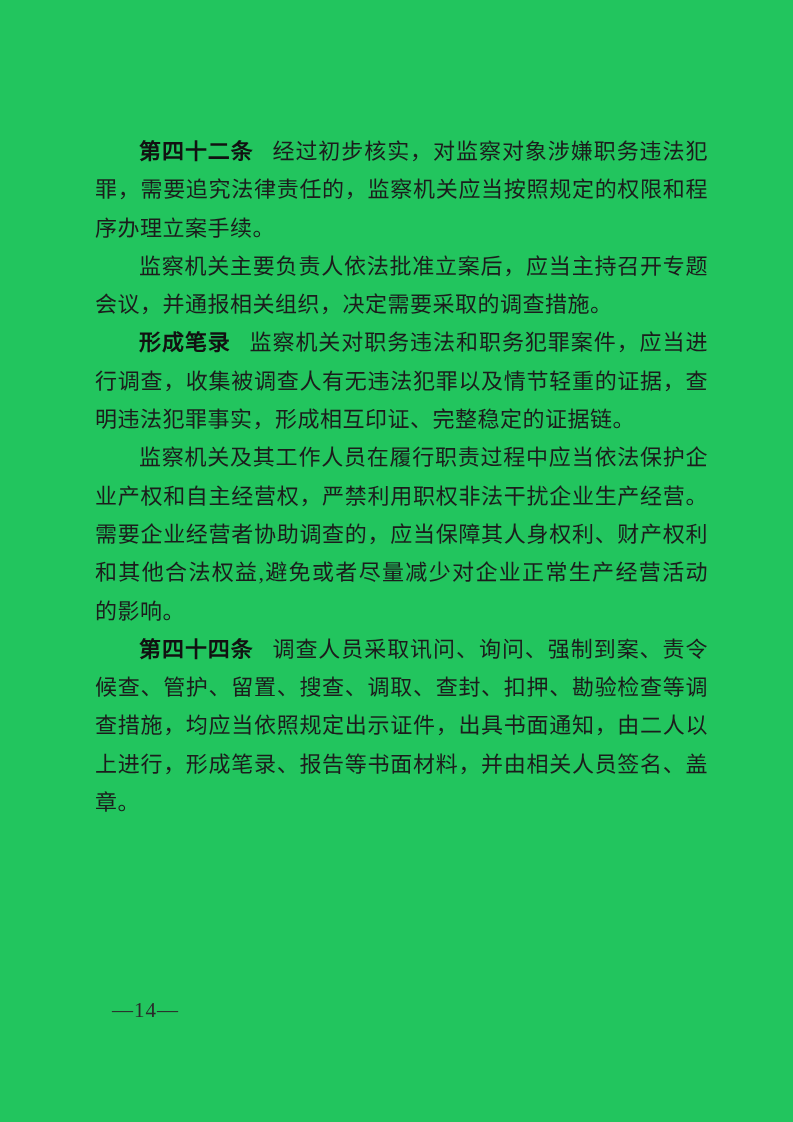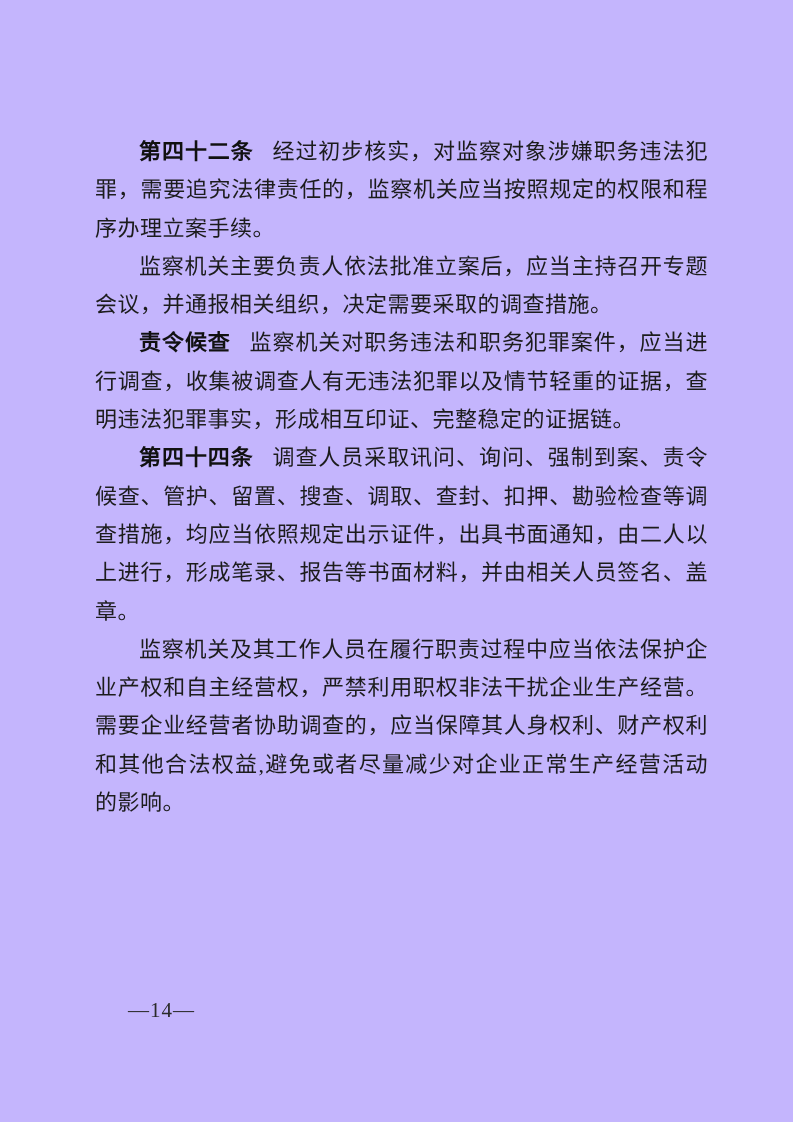--- a/index.html
+++ b/index.html
@@ -4,21 +4,21 @@
 <style>
   html, body {
     margin: 0;
     padding: 0;
     background: #ffffff;
   }
   .page {
     position: relative;
     width: 793px;
     height: 1122px;
-    background: #c4b5fd;
+    background: #22c55e;
     overflow: hidden;
     font-family: "Liberation Serif", "DejaVu Serif", serif;
     color: #1c1c1c;
   }
   .text-block {
     position: absolute;
     left: 95px;
     top: 133px;
     width: 613px;
     font-size: 22px;
@@ -39,46 +39,46 @@
   }
   .para-heading:empty {
     display: none;
     margin-right: 0;
   }
   .para-body {
     color: #1c1c1c;
   }
   .page-footer {
     position: absolute;
-    left: 128px;
+    left: 112px;
     top: 998px;
     font-size: 21px;
     letter-spacing: 1px;
     color: #2a2a2a;
     font-family: "Liberation Serif", "DejaVu Serif", serif;
   }
 </style>
 </head>
 <body>
 
 <div class="page">
 
   <div class="text-block">
 
     <p class="para"><span class="para-heading">第四十二条</span><span class="para-body">经过初步核实，对监察对象涉嫌职务违法犯罪，需要追究法律责任的，监察机关应当按照规定的权限和程序办理立案手续。</span></p>
 
     <p class="para"><span class="para-body">监察机关主要负责人依法批准立案后，应当主持召开专题会议，并通报相关组织，决定需要采取的调查措施。</span></p>
 
 
-    <p class="para"><span class="para-heading">责令候查</span><span class="para-body">监察机关对职务违法和职务犯罪案件，应当进行调查，收集被调查人有无违法犯罪以及情节轻重的证据，查明违法犯罪事实，形成相互印证、完整稳定的证据链。</span></p>
+    <p class="para"><span class="para-heading">形成笔录</span><span class="para-body">监察机关对职务违法和职务犯罪案件，应当进行调查，收集被调查人有无违法犯罪以及情节轻重的证据，查明违法犯罪事实，形成相互印证、完整稳定的证据链。</span></p>
 
 
+    <p class="para"><span class="para-body">监察机关及其工作人员在履行职责过程中应当依法保护企业产权和自主经营权，严禁利用职权非法干扰企业生产经营。需要企业经营者协助调查的，应当保障其人身权利、财产权利和其他合法权益,避免或者尽量减少对企业正常生产经营活动的影响。</span></p>
+
     <p class="para"><span class="para-heading">第四十四条</span><span class="para-body">调查人员采取讯问、询问、强制到案、责令候查、管护、留置、搜查、调取、查封、扣押、勘验检查等调查措施，均应当依照规定出示证件，出具书面通知，由二人以上进行，形成笔录、报告等书面材料，并由相关人员签名、盖章。</span></p>
-
-    <p class="para"><span class="para-body">监察机关及其工作人员在履行职责过程中应当依法保护企业产权和自主经营权，严禁利用职权非法干扰企业生产经营。需要企业经营者协助调查的，应当保障其人身权利、财产权利和其他合法权益,避免或者尽量减少对企业正常生产经营活动的影响。</span></p>
 
   </div>
 
   <div class="page-footer">
     <span>—14—</span>
   </div>
 
 </div>
 
 </body></html>

